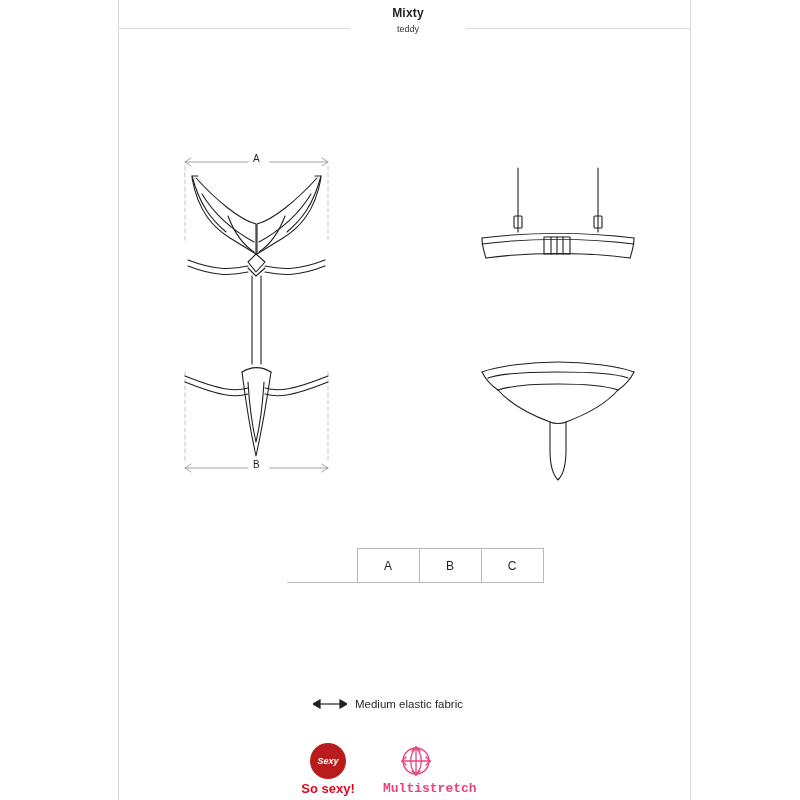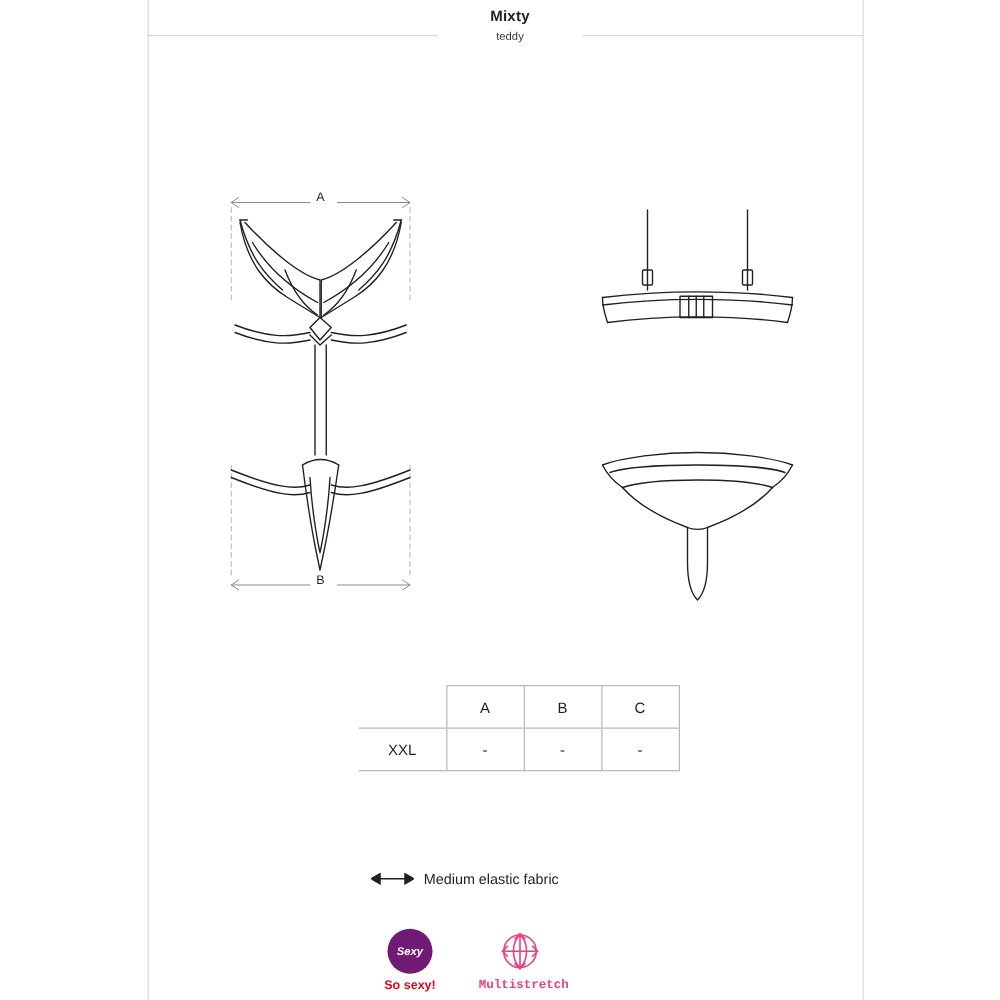--- a/index.html
+++ b/index.html
@@ -106,24 +106,24 @@
     width: 62px;
   }
   .size-table .rowhead {
     border-left: none;
     width: 70px;
   }
 
   
   .fabric-note {
     position: absolute;
-    left: 297px;
+    left: 313px;
     top: 698px;
     display: flex;
-    align-items: flex-start;
+    align-items: center;
     gap: 8px;
     font-size: 11.5px;
     color: #231f20;
   }
   .arrow-svg { display:block; }
 
   
   .badges {
     position: absolute;
     left: 295px;
@@ -137,33 +137,33 @@
     width: 66px;
     text-align: center;
   }
   .badge .glyph {
     height: 42px;
     display: flex;
     align-items: center;
     justify-content: center;
   }
   .badge .cap {
-    font-size: 10px;
+    font-size: 13px;
     font-weight: bold;
     margin-top: 2px;
     line-height: 10px;
   }
   .cap-red { color: #e2051b; }
   .cap-pink { color: #e8437f; font-family: Liberation Mono, monospace; }
   .cap-blue { color: #2a7fc1; }
 
   .circle-red {
     width: 36px; height: 36px;
     border-radius: 50%;
-    background: #701a75;
+    background: #b91c1c;
     color: #fff;
     font-size: 9px;
     font-weight: bold;
     display: flex;
     align-items: center;
     justify-content: center;
     font-style: italic;
   }
 </style>
 </head>
@@ -272,26 +272,20 @@
     <div class="dim-label" style="left:123px; top:339px;">B</div>
   </div>
 
   <table class="size-table">
     <tbody>
         <tr>
       <th class="corner"></th>
       <th class="hcol">A</th>
       <th class="hcol">B</th>
       <th class="hcol">C</th>
-    </tr>
-    <tr>
-      <th class="rowhead">XXL</th>
-      <td>-</td>
-      <td>-</td>
-      <td>-</td>
     </tr>
   </tbody>
     </table>
 
   <div class="fabric-note">
     <span>
       <svg class="arrow-svg" width="34" height="10" viewBox="0 0 34 10">
         <g stroke="#231f20" stroke-width="1.2" fill="#231f20">
           <line x1="5" y1="5" x2="29" y2="5"></line>
           <polygon points="0,5 7,1 7,9"></polygon>

